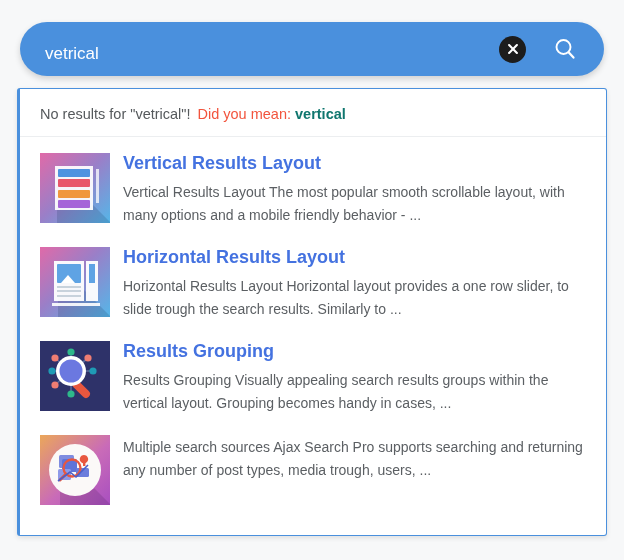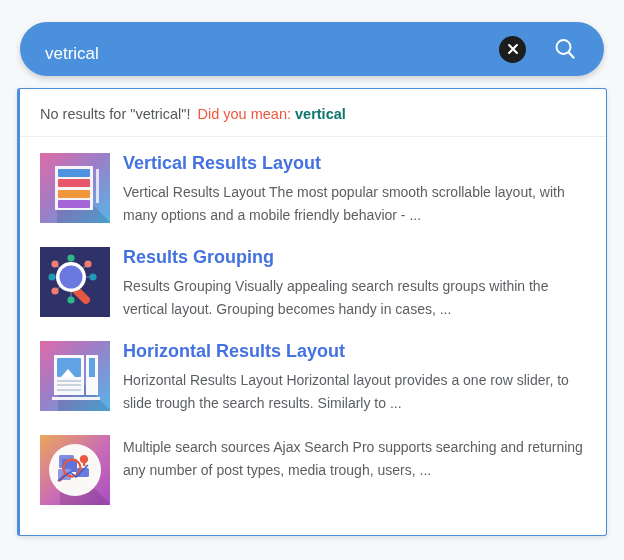--- a/index.html
+++ b/index.html
@@ -271,20 +271,40 @@
             <div class="row"></div>
               <div class="row"></div>
               <div class="row"></div>
               <div class="row"></div>
           </div>
           <div class="bar"></div>
         </div>
         <div class="result-text">
           <a class="result-title" href="#">Vertical Results Layout</a>
           <div class="result-desc">Vertical Results Layout The most popular smooth scrollable layout, with many options and a mobile friendly behavior - ...</div>
+        </div>
+      </div>
+
+      <div class="result-item">
+        <div class="thumb t3">
+          <div class="shadow"></div>
+          <div class="pane-main">
+            <div class="img"></div>
+            <div class="ln"></div>
+              <div class="ln"></div>
+              <div class="ln"></div>
+          </div>
+          <div class="pane-side">
+              <div class="img"></div>
+            </div>
+          <div class="base"></div>
+        </div>
+        <div class="result-text">
+          <a class="result-title" href="#">Horizontal Results Layout</a>
+          <div class="result-desc">Horizontal Results Layout Horizontal layout provides a one row slider, to slide trough the search results. Similarly to ...</div>
         </div>
       </div>
 
       <div class="result-item">
         <div class="thumb t2">
           <svg width="70" height="70" viewBox="0 0 70 70">
             <g stroke="#5a6a9a" stroke-width="1.6">
               <line x1="31" y1="30" x2="31" y2="12"></line>
               <line x1="31" y1="30" x2="16" y2="18"></line>
               <line x1="31" y1="30" x2="13" y2="30"></line>
@@ -305,40 +325,20 @@
             <circle cx="53" cy="30" r="3.6" fill="#1f9bb5"></circle>
           </svg>
         </div>
         <div class="result-text">
           <a class="result-title" href="#">Results Grouping</a>
           <div class="result-desc">Results Grouping Visually appealing search results groups within the vertical layout. Grouping becomes handy in cases, ...</div>
         </div>
       </div>
 
       <div class="result-item">
-        <div class="thumb t3">
-          <div class="shadow"></div>
-          <div class="pane-main">
-            <div class="img"></div>
-            <div class="ln"></div>
-              <div class="ln"></div>
-              <div class="ln"></div>
-          </div>
-          <div class="pane-side">
-              <div class="img"></div>
-            </div>
-          <div class="base"></div>
-        </div>
-        <div class="result-text">
-          <a class="result-title" href="#">Horizontal Results Layout</a>
-          <div class="result-desc">Horizontal Results Layout Horizontal layout provides a one row slider, to slide trough the search results. Similarly to ...</div>
-        </div>
-      </div>
-
-      <div class="result-item">
         <div class="thumb t4">
           <div class="shadow"></div>
           <div class="disc"></div>
           <svg width="70" height="70" viewBox="0 0 70 70" style="position:absolute;left:0;top:0;">
             <rect x="19" y="20" width="15" height="13" rx="1.5" fill="#7f8ce0"></rect>
             <rect x="22" y="24" width="15" height="13" rx="1.5" fill="#5f74d8"></rect>
             <rect x="18" y="34" width="13" height="11" rx="1.5" fill="#8f9ae8"></rect>
             <rect x="36" y="33" width="13" height="9" rx="1.5" fill="#6b7ddc"></rect>
             <path d="M44 20 a4.2 4.2 0 1 1 -0.1 0 z" fill="#e8573f"></path>
             <rect x="43" y="24" width="2.4" height="7" fill="#e8573f"></rect>

